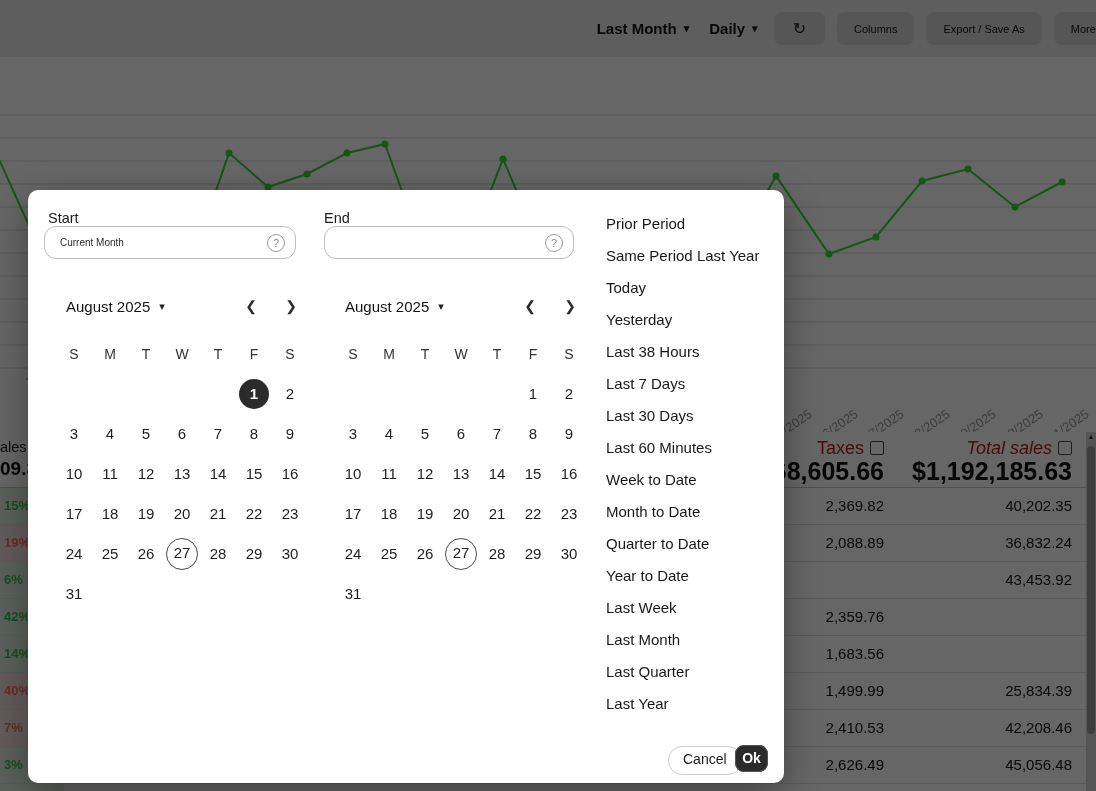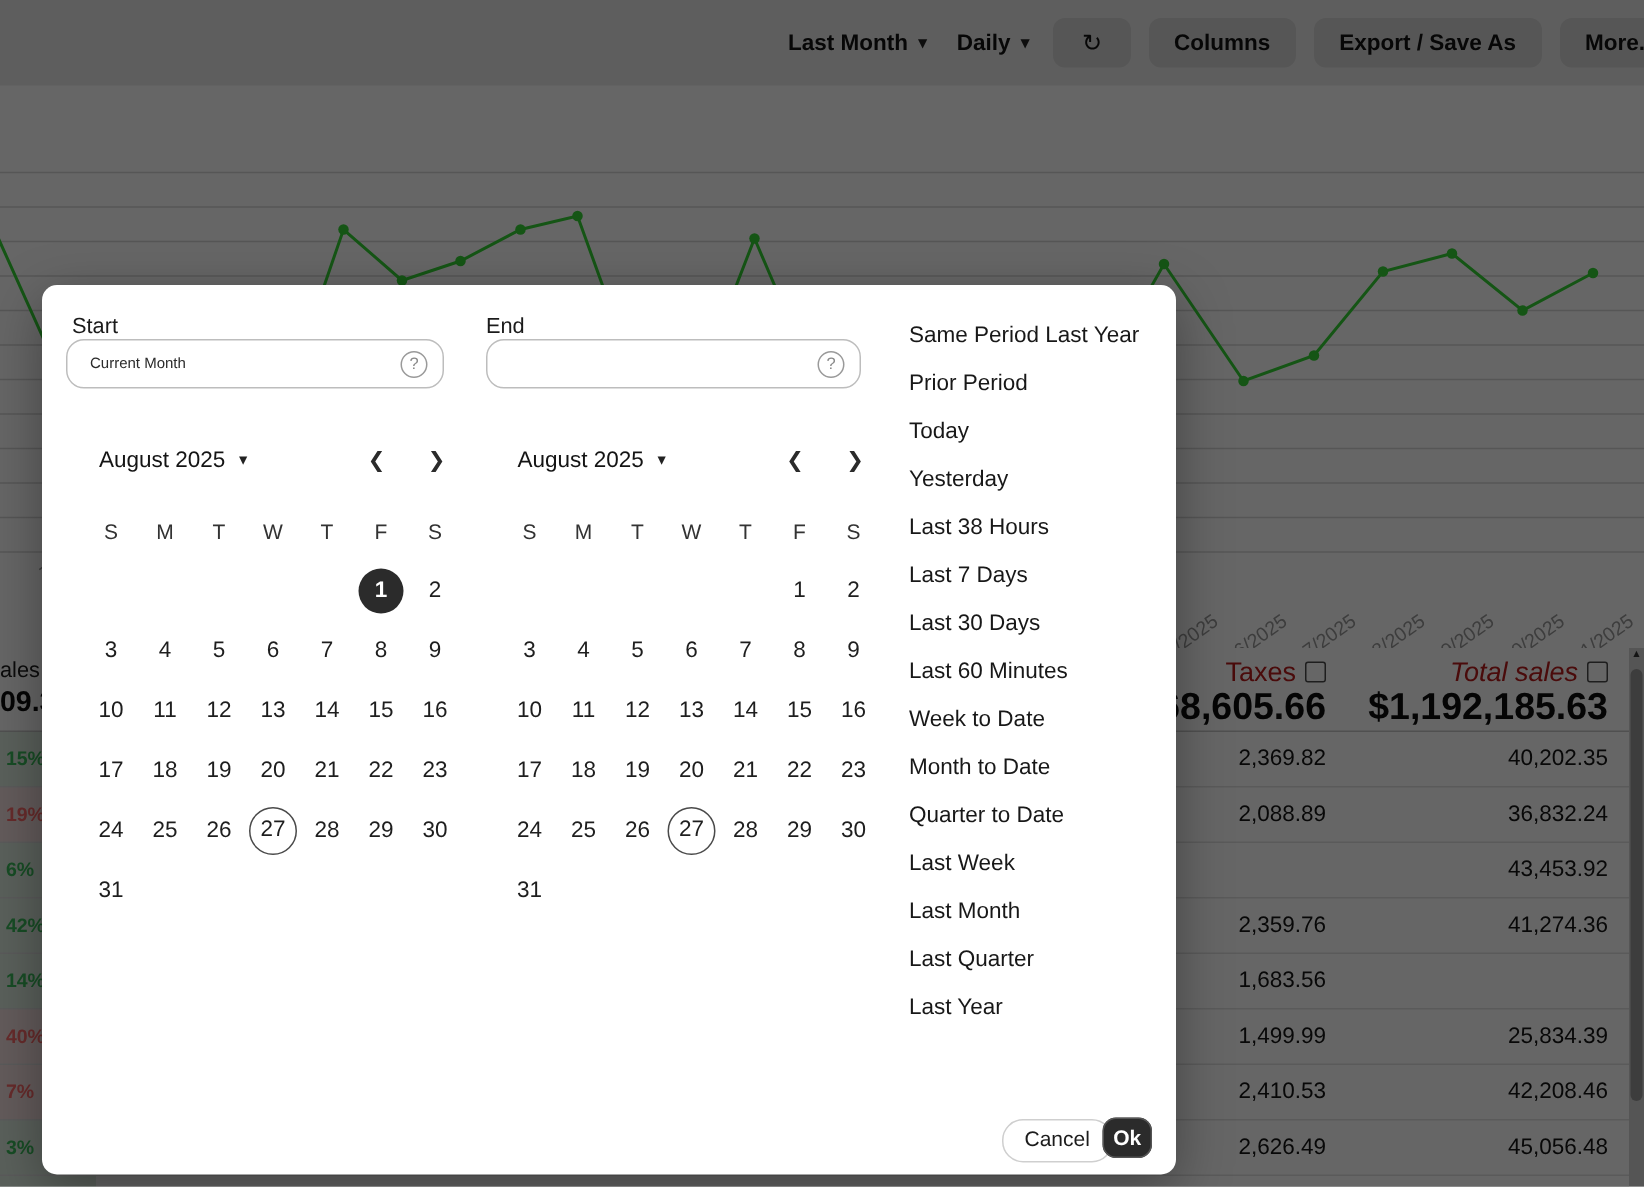--- a/index.html
+++ b/index.html
@@ -6,21 +6,21 @@
   #app{position:relative;width:1096px;height:791px;overflow:hidden;background:#fff;
        font-family:"Liberation Sans",sans-serif;-webkit-font-smoothing:antialiased;}
   
   .page{position:absolute;inset:0;}
   .chart-svg{position:absolute;left:0;top:0;pointer-events:none;}
   .toolbar{position:absolute;left:0;top:0;width:1096px;height:57px;background:#ebebeb;}
   .tb-row{position:absolute;top:0;right:-26px;height:57px;display:flex;align-items:center;gap:12px;}
   .tb-text-btn{display:flex;align-items:center;gap:7px;font-size:15px;font-weight:bold;color:#121212;padding:0 4px;cursor:pointer;}
   .tb-caret{font-size:11px;color:#222;}
   .tb-btn{height:33px;display:flex;align-items:center;justify-content:center;background:#d7d7d7;
-          border-radius:8px;padding:0 17px;font-size:15px;font-weight:bold;color:#121212;cursor:pointer;}
+          border-radius:8px;padding:0 17px;font-size:11px;font-weight:normal;color:#121212;cursor:pointer;}
   .tb-btn.icon{padding:0 19px;font-size:16px;font-weight:normal;}
   
   .th{position:absolute;top:439px;height:18px;display:flex;align-items:center;justify-content:flex-end;gap:6px;
       font-size:18px;color:#b91c1c;}
   .checkbox{width:12px;height:12px;border:1.5px solid #4c4c4c;border-radius:2px;background:#fff;}
   .tsum{position:absolute;top:458px;height:26px;line-height:26px;font-size:25px;font-weight:bold;color:#0d0d0d;text-align:right;}
   .rows{position:absolute;left:0;top:487px;width:1096px;border-top:1px solid #c9c9c9;}
   .trow{position:relative;width:1096px;height:36px;border-bottom:1px solid #e2e2e2;}
   .tint{position:absolute;left:0;top:0;width:64px;height:36px;}
   .tint.green{background:rgba(46,140,60,0.14);}
@@ -182,21 +182,20 @@
           <div class="tint green">
             <span class="badge green"><span class="arr">▲</span>6%</span>
           </div>
           <span class="cell total">43,453.92</span>
         </div>
         <div class="trow">
           <div class="tint green">
             <span class="badge green"><span class="arr">▲</span>42%</span>
           </div>
           <span class="cell taxes">2,359.76</span>
-          <span class="cell total">41,274.36</span>
         </div>
         <div class="trow">
           <div class="tint green">
             <span class="badge green"><span class="arr">▲</span>14%</span>
           </div>
           <span class="cell taxes">1,683.56</span>
         </div>
         <div class="trow">
           <div class="tint red">
             <span class="badge red"><span class="arr">▼</span>40%</span>
@@ -522,31 +521,32 @@
           <div class="cal-cell"></div>
           <div class="cal-cell"></div>
           <div class="cal-cell"></div>
           <div class="cal-cell"></div>
           <div class="cal-cell"></div>
           <div class="cal-cell"></div>
         </div>
       </div>
 
     <div class="preset-list">
+        <div class="preset">Prior Period</div>
         <div class="preset">Same Period Last Year</div>
-        <div class="preset">Prior Period</div>
         <div class="preset">Today</div>
         <div class="preset">Yesterday</div>
         <div class="preset">Last 38 Hours</div>
         <div class="preset">Last 7 Days</div>
         <div class="preset">Last 30 Days</div>
         <div class="preset">Last 60 Minutes</div>
         <div class="preset">Week to Date</div>
         <div class="preset">Month to Date</div>
         <div class="preset">Quarter to Date</div>
+        <div class="preset">Year to Date</div>
         <div class="preset">Last Week</div>
         <div class="preset">Last Month</div>
         <div class="preset">Last Quarter</div>
         <div class="preset">Last Year</div>
       </div>
 
     <div class="btn-cancel">Cancel</div>
     <div class="btn-ok">Ok</div>
   </div>
 </div>

